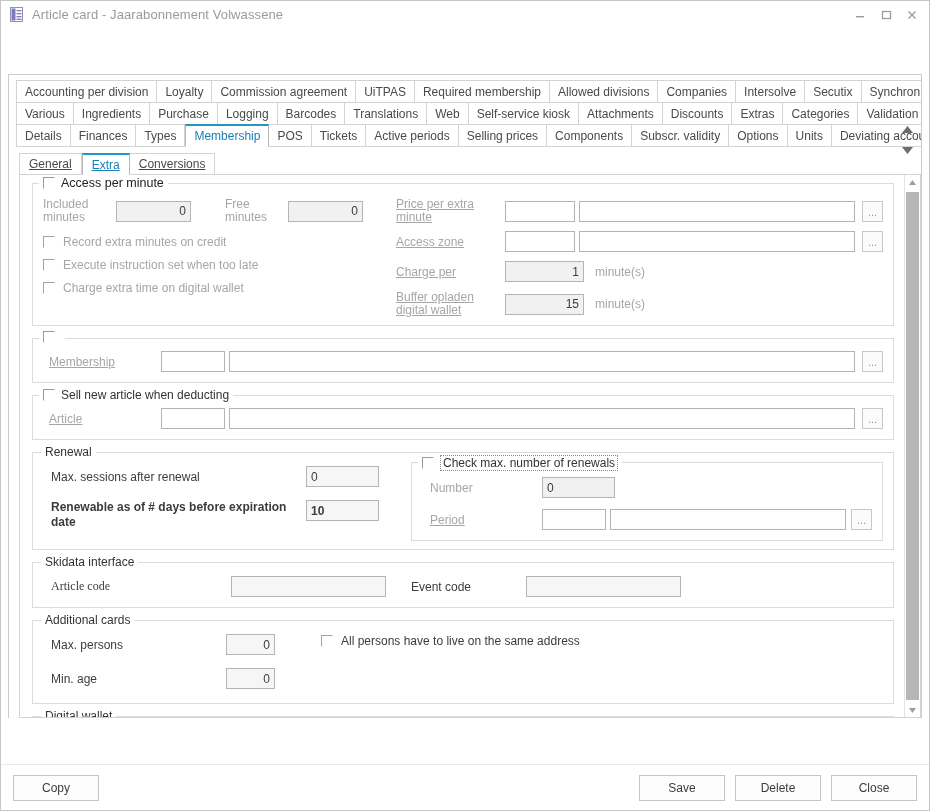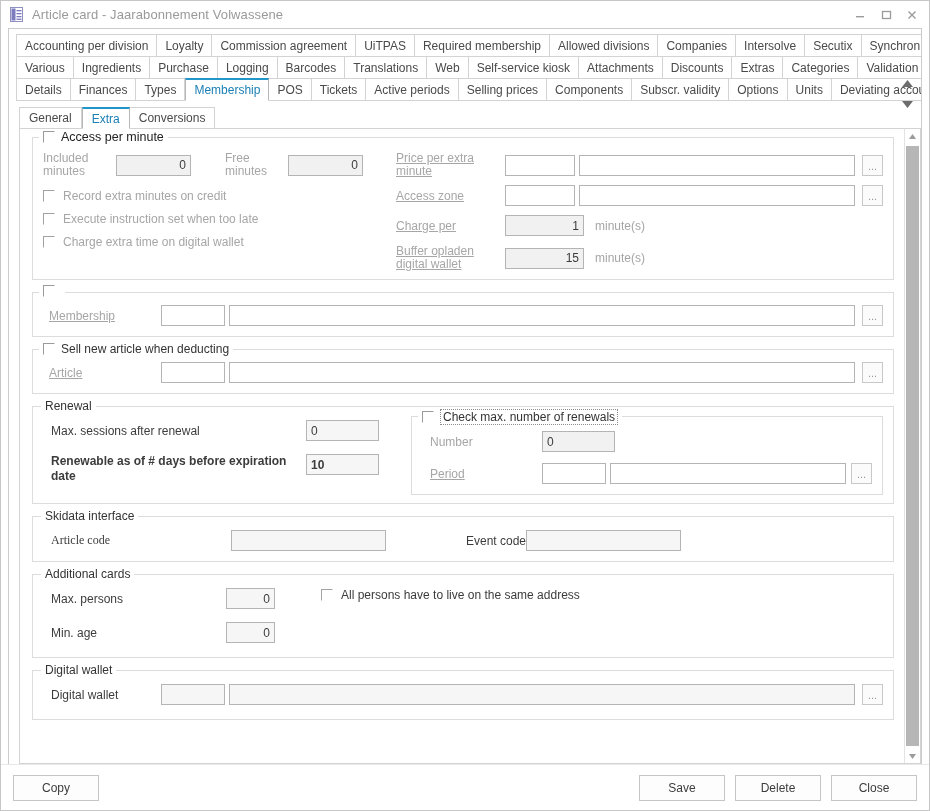--- a/index.html
+++ b/index.html
@@ -12,21 +12,21 @@
     overflow: hidden;
   }
   * { box-sizing: border-box; }
 
   
   #app {
     position: relative;
     width: 930px; height: 811px;
     background: #ffffff;
     border: 1px solid #c6c6c6;
-    display: flex; flex-direction: column;
+    display: flex; flex-direction: column; gap: 46px;
   }
 
   
   .titlebar {
     height: 27px; flex: 0 0 27px;
     background: #ffffff;
     display: flex; align-items: center;
     padding-left: 8px;
     position: relative;
   }
@@ -130,20 +130,21 @@
     position: relative;
   }
   .itab {
     height: 22px; padding: 0 9px;
     display: flex; align-items: center;
     border: 1px solid #d3d3d3;
     border-left: none;
     background: #ffffff;
     color: #4a4a4a; font-size: 12px;
     white-space: nowrap;
+    text-decoration: underline;
   }
   .itab:first-child { border-left: 1px solid #d3d3d3; }
   .itab.selected {
     border-top: 2px solid #2196c9;
     border-left: 1px solid #b7b7b7;
     border-right: 1px solid #b7b7b7;
     border-bottom: 1px solid #ffffff;
     color: #1a7fb5;
     z-index: 3;
   }
@@ -521,21 +522,21 @@
           </div>
         </div>
 
         <div class="group" style="padding-top:13px;padding-bottom:10px;margin-bottom:12px;">
           <div class="legend">
             <span class="legend-label">Skidata interface</span>
           </div>
           <div class="row" style="padding-left:8px;">
             <div class="lbl" style="width:180px;font-family:Liberation Serif, serif;">Article code</div>
             <div class="fld light" style="width:155px;"></div>
-            <div class="lbl" style="width:115px; margin-left:25px;text-align:right;">Event code</div>
+            <div class="lbl" style="width:115px; margin-left:25px;">Event code</div>
             <div class="fld light" style="width:155px;"></div>
           </div>
         </div>
 
         <div class="group" style="padding-top:13px;padding-bottom:14px;margin-bottom:12px;">
           <div class="legend">
             <span class="legend-label">Additional cards</span>
           </div>
           <div style="display:flex;">
             <div style="flex:0 0 260px;">

